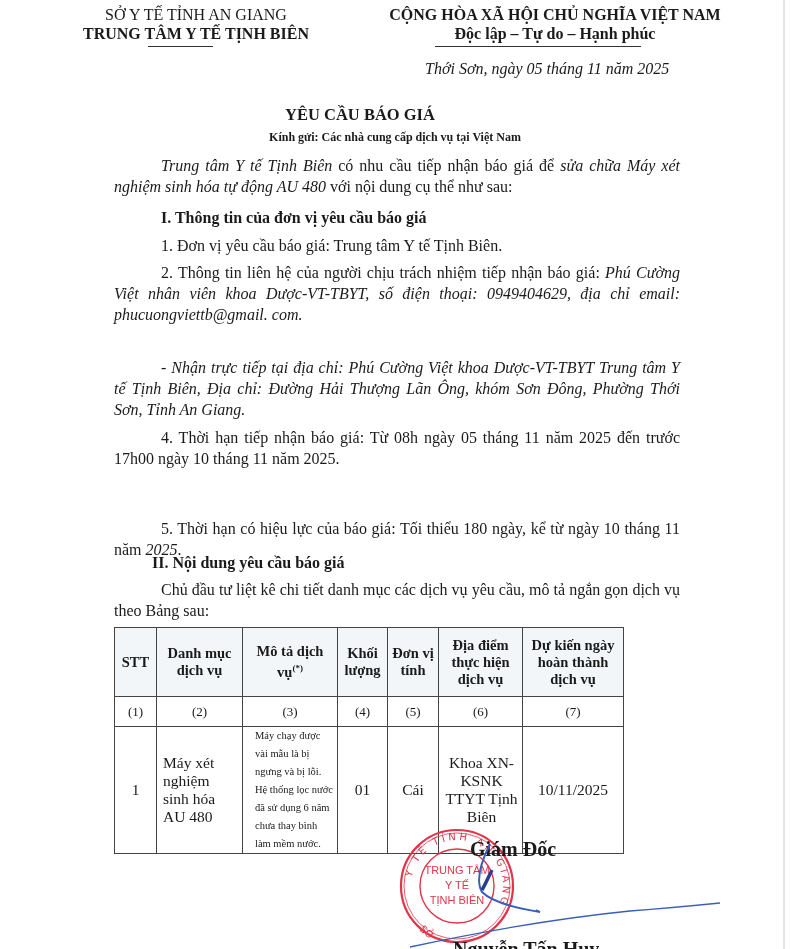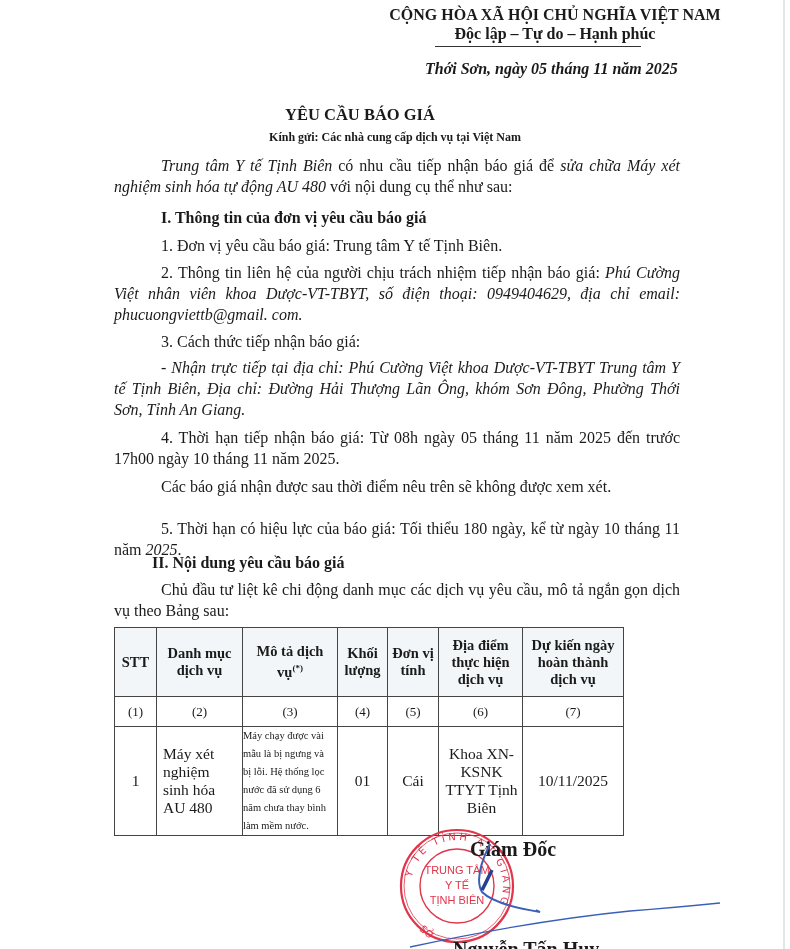--- a/index.html
+++ b/index.html
@@ -39,77 +39,80 @@
       position: absolute; left: 114px; top: 627px; width: 510px;
       border-collapse: collapse; font-size: 14.5px; table-layout: fixed;
     }
     table.svc td, table.svc th {
       border: 1.4px solid #444; text-align: center; vertical-align: middle; padding: 0 3px;
     }
     table.svc thead th { background: #f3f6f8; font-weight: bold; line-height: 17px; height: 68px; }
     table.svc tr.nums td { height: 29px; font-size: 13px; }
     table.svc tr.row td { height: 92px; line-height: 18px; }
     table.svc td.name { text-align: left; font-size: 15.5px; padding-left: 6px; }
-    table.svc td.desc { text-align: left; font-size: 10.5px; line-height: 12.5px; padding-left: 0; }
+    table.svc td.desc { text-align: left; font-size: 10.5px; line-height: 12.5px; padding-left: 12px; }
     table.svc td.loc { text-align: center; font-size: 15.5px; padding-left: 5px; }
     table.svc td.big { font-size: 15.5px; }
     sup { font-size: 9px; }
 
     .sig-title { left: 470px; top: 838px; font-weight: bold; font-size: 20px; }
     .sig-name { left: 453px; top: 938px; font-weight: bold; font-size: 20px; }
 
     .stamp { position: absolute; left: 397px; top: 826px; width: 120px; height: 120px; }
     .signature { position: absolute; left: 390px; top: 840px; width: 330px; height: 110px; }
   </style>
 </head>
 <body>
 
 <div class="page">
   <div class="right-edge"></div>
 
+  <div class="abs hdr-left">
+    <span class="org-top">SỞ Y TẾ TỈNH AN GIANG</span>
+    <span class="org-main">TRUNG TÂM Y TẾ TỊNH BIÊN</span>
+    <div class="rule"></div>
+  </div>
 
   <div class="abs hdr-right">
     <span>CỘNG HÒA XÃ HỘI CHỦ NGHĨA VIỆT NAM</span>
     <span class="motto">Độc lập – Tự do – Hạnh phúc</span>
     <div class="rule"></div>
   </div>
 
-  <div class="abs place-date" style="font-style: italic; font-weight: bold;">Thới Sơn, ngày 05 tháng 11 năm 2025</div>
+  <div class="abs place-date" style="font-style: italic;">Thới Sơn, ngày 05 tháng 11 năm 2025</div>
 
   <div class="abs title">YÊU CẦU BÁO GIÁ</div>
   <div class="abs recipient">Kính gửi: Các nhà cung cấp dịch vụ tại Việt Nam</div>
 
   <div class="para indent" style="top: 155px;">
     <i>Trung tâm Y tế Tịnh Biên</i><span> có nhu cầu tiếp nhận báo giá để </span><i>sửa chữa Máy xét nghiệm sinh hóa tự động AU 480</i><span>  với nội dung cụ thể như sau:</span>
   </div>
 
   <div class="para indent heading" style="top: 207px;">I. Thông tin của đơn vị yêu cầu báo giá</div>
 
   <div class="para indent" style="top: 235px;">1. Đơn vị yêu cầu báo giá: Trung tâm Y tế Tịnh Biên.</div>
 
   <div class="para indent" style="top: 262px;">
     <span>2. Thông tin liên hệ của người chịu trách nhiệm tiếp nhận báo giá: </span><i>Phú Cường Việt nhân viên khoa Dược-VT-TBYT, số điện thoại: 0949404629, địa chỉ email: phucuongviettb@gmail. com.</i>
   </div>
 
-  <div class="para indent" style="top: 331px;">3. Cách thức tiếp nhận báo giá:</div>
   <div class="para indent" style="top: 357px;">
     <i>- Nhận trực tiếp tại địa chỉ: Phú Cường Việt khoa Dược-VT-TBYT Trung tâm Y tế Tịnh Biên, Địa chỉ: Đường Hải Thượng Lãn Ông, khóm Sơn Đông, Phường Thới Sơn, Tỉnh An Giang.</i>
   </div>
 
   <div class="para indent" style="top: 427px;">4. Thời hạn tiếp nhận báo giá: Từ 08h ngày 05 tháng 11 năm 2025 đến trước 17h00 ngày 10 tháng 11 năm 2025.</div>
 
-  <div class="para indent" style="top: 476px;">Các báo giá nhận được sau thời điểm nêu trên sẽ không được xem xét.</div>
 
   <div class="para indent" style="top: 503px; margin-top: 15px;">
     <span>5. Thời hạn có hiệu lực của báo giá: Tối thiểu 180 ngày, kể từ ngày 10 tháng 11 năm </span><i>2025</i><span>.</span>
   </div>
 
   <div class="para heading" style="top: 552px; left: 152px;">II. Nội dung yêu cầu báo giá</div>
 
-  <div class="para indent" style="top: 579px;">Chủ đầu tư liệt kê chi động danh mục các dịch vụ yêu cầu, mô tả ngắn gọn dịch vụ theo Bảng sau:</div>
+  <div class="para indent" style="top: 579px;">Chủ đầu tư liệt kê chi tiết danh mục các dịch vụ yêu cầu, mô tả ngắn gọn dịch vụ theo Bảng sau:</div>
 
   <table class="svc">
     <colgroup>
       <col style="width: 42px">
         <col style="width: 86px">
         <col style="width: 95px">
         <col style="width: 50px">
         <col style="width: 51px">
         <col style="width: 84px">
         <col style="width: 101px">

